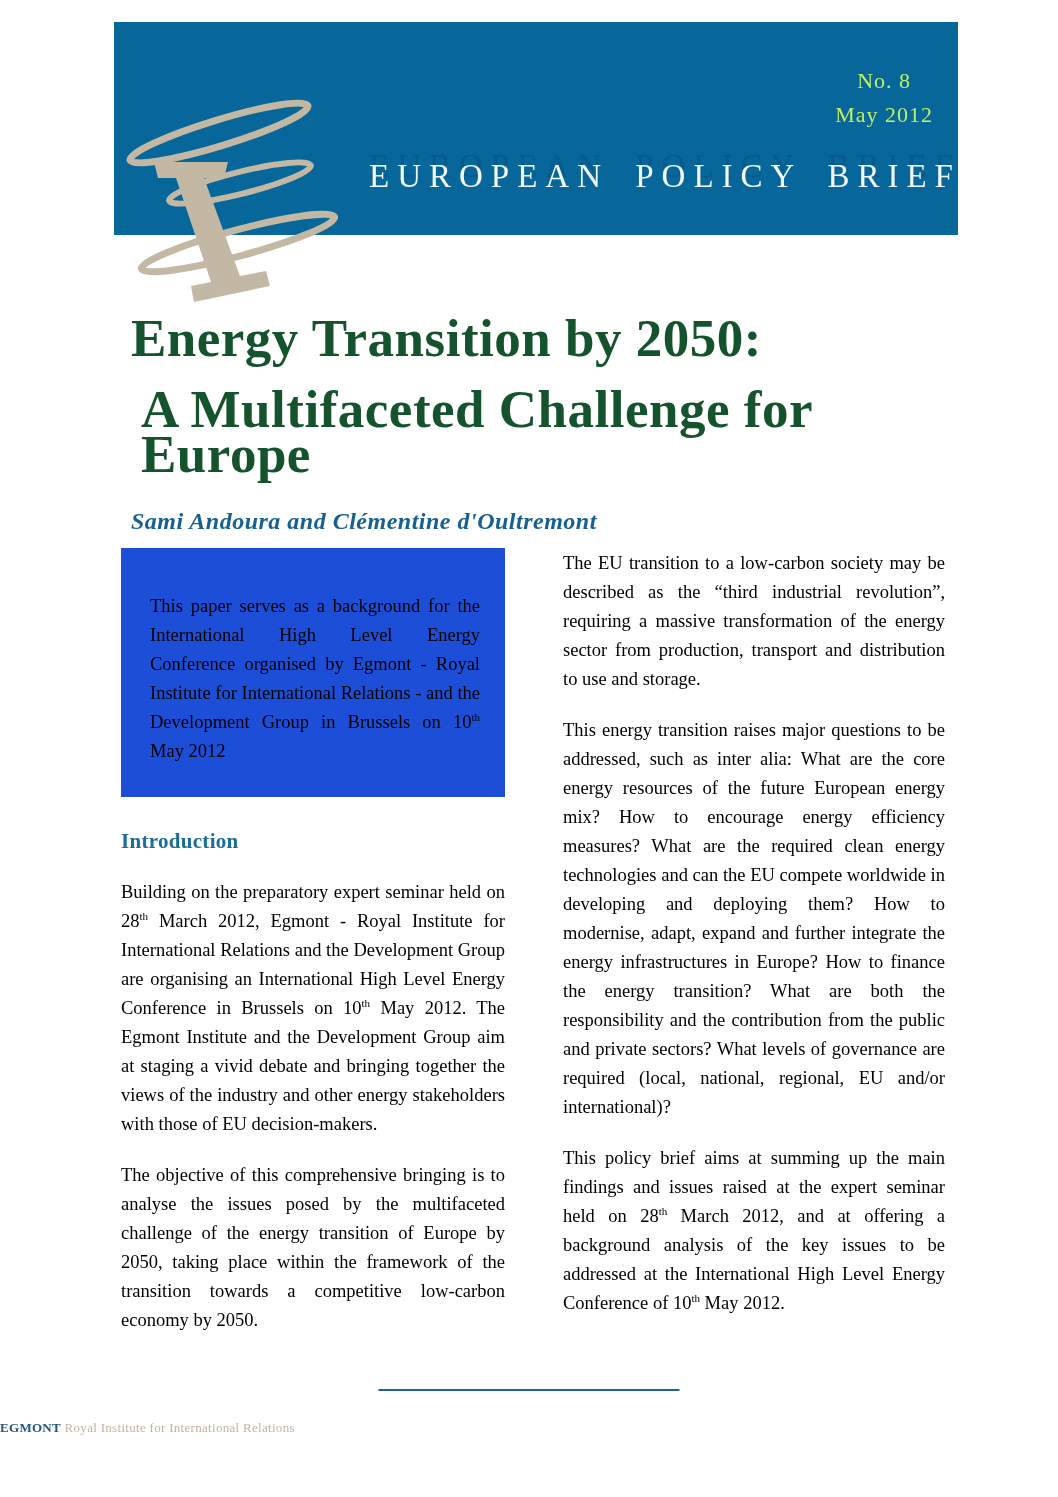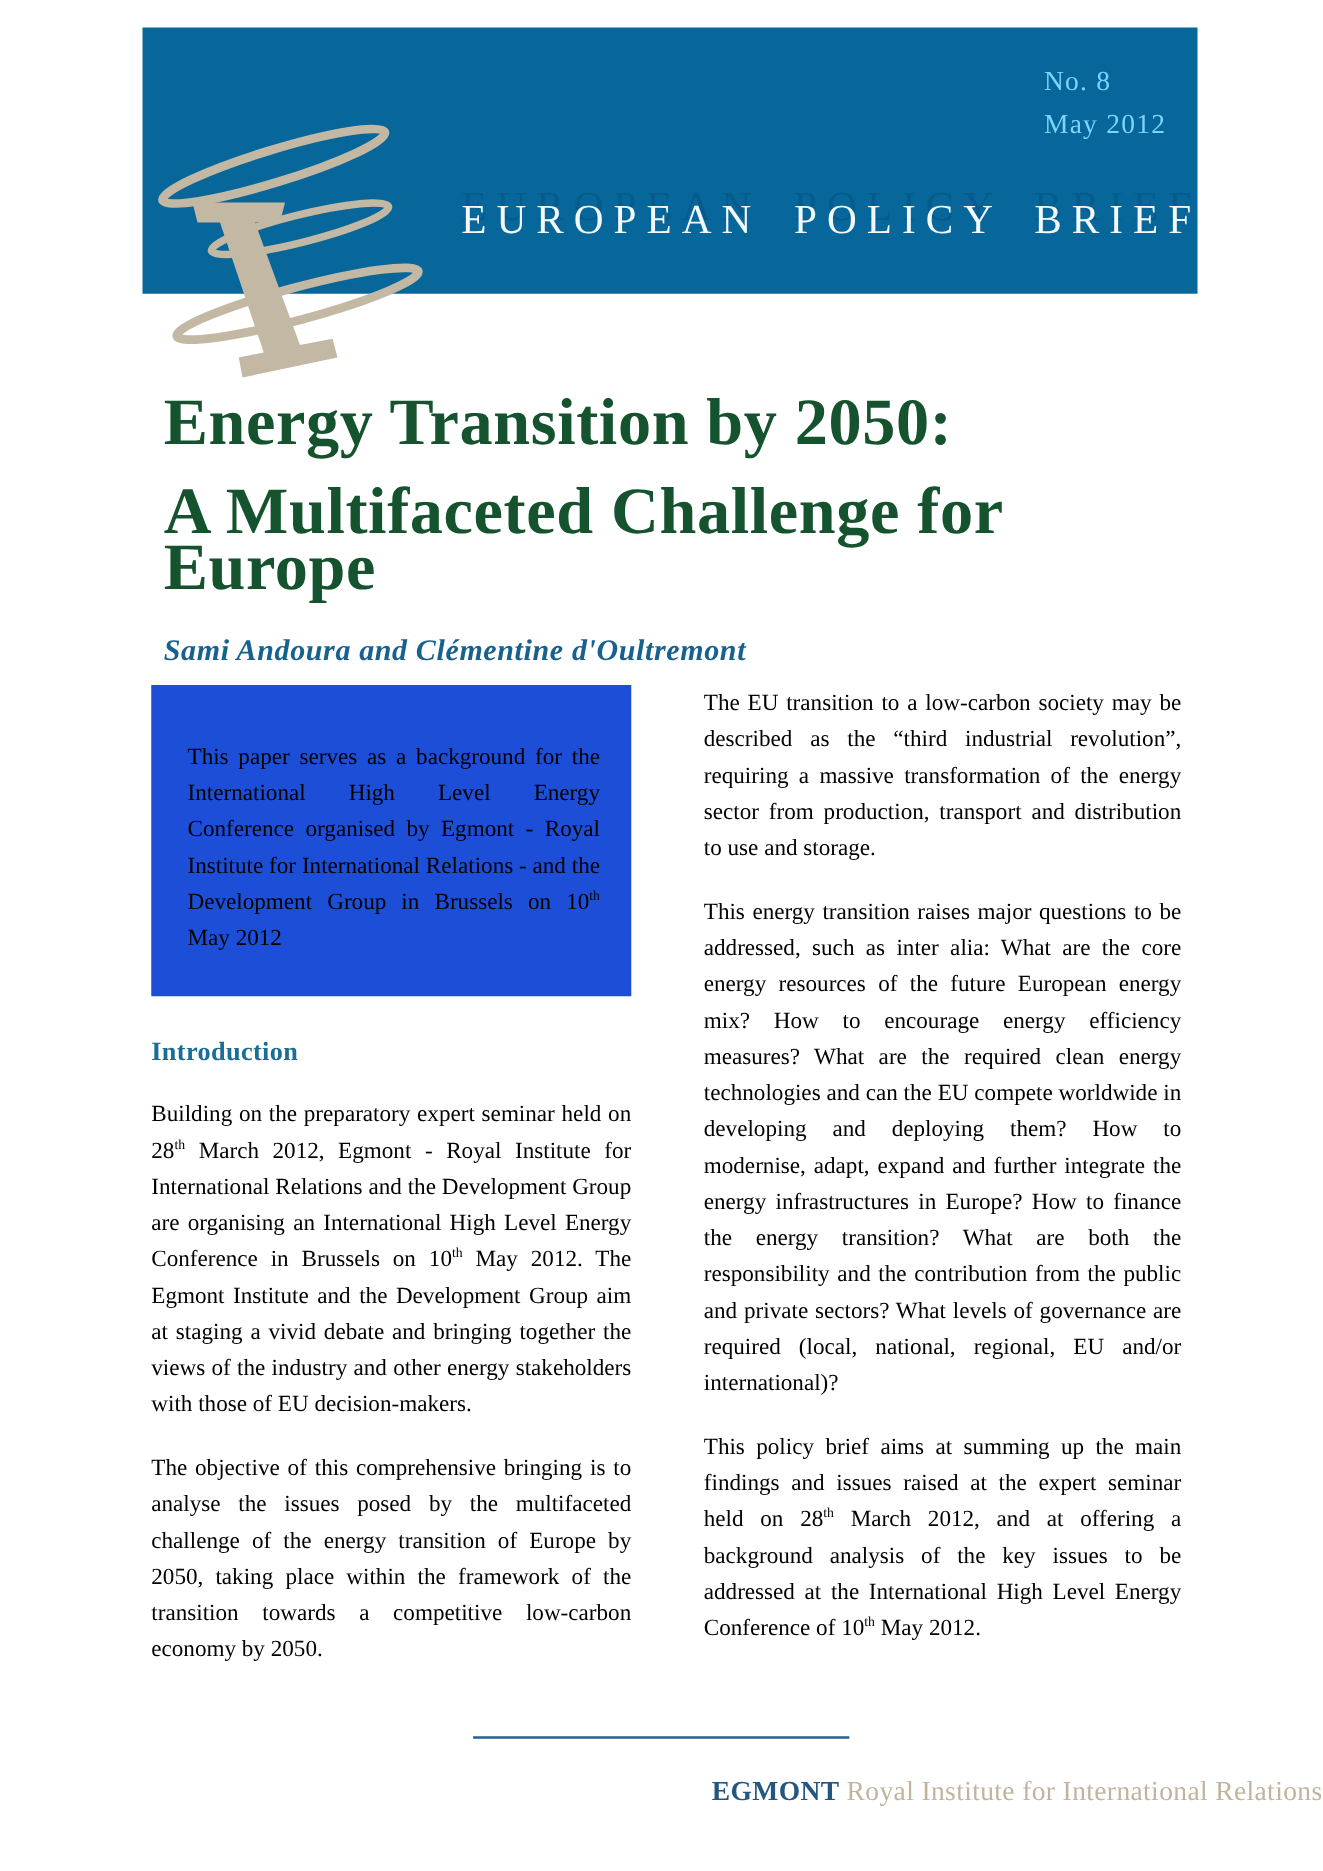--- a/index.html
+++ b/index.html
@@ -17,24 +17,24 @@
   .banner {
     position: absolute;
     left: 114px;
     top: 22px;
     width: 844px;
     height: 213px;
     background: #07679A;
   }
   .banner-issue {
     position: absolute;
-    top: 26px;
+    top: 42px;
     right: 25px;
-    text-align: left;
-    color: #7dd3fc;
+    text-align: center;
+    color: #bef264;
     font-size: 22px;
     line-height: 34px;
     letter-spacing: 1px;
   }
   .banner-brand {
     position: absolute;
     left: 255px;
     top: 136px;
     color: #F3F8FB;
     font-size: 33px;
@@ -59,21 +59,21 @@
     top: 316px;
     width: 800px;
   }
   .title-line {
     color: #14532d;
     font-size: 53px;
     font-weight: bold;
     line-height: 45px;
     letter-spacing: 0.5px;
   }
-  .title-line + .title-line { margin-top: 26px; }
+  .title-line + .title-line { margin-top: 26px; margin-left: 10px; }
   .authors {
     margin-top: 31px;
     color: #17618E;
     font-size: 24px;
     font-style: italic;
     font-weight: bold;
     letter-spacing: 0.5px;
   }
 
   
@@ -120,22 +120,22 @@
     transform: translateX(-50%);
     width: 301px;
     height: 2px;
     background: #1F6391;
   }
   .footer {
     position: absolute;
     top: 1420px;
     left: 0;
     width: 100%;
-    text-align: right;
-    font-size: 22px;
+    text-align: left;
+    font-size: 13px;
     letter-spacing: 0.3px;
   }
   .footer .org        { font-weight: bold; color: #24577F; }
   .footer .org-suffix { color: #C0B49E; }
 </style>
 </head>
 <body>
 
 <div class="page">
 

